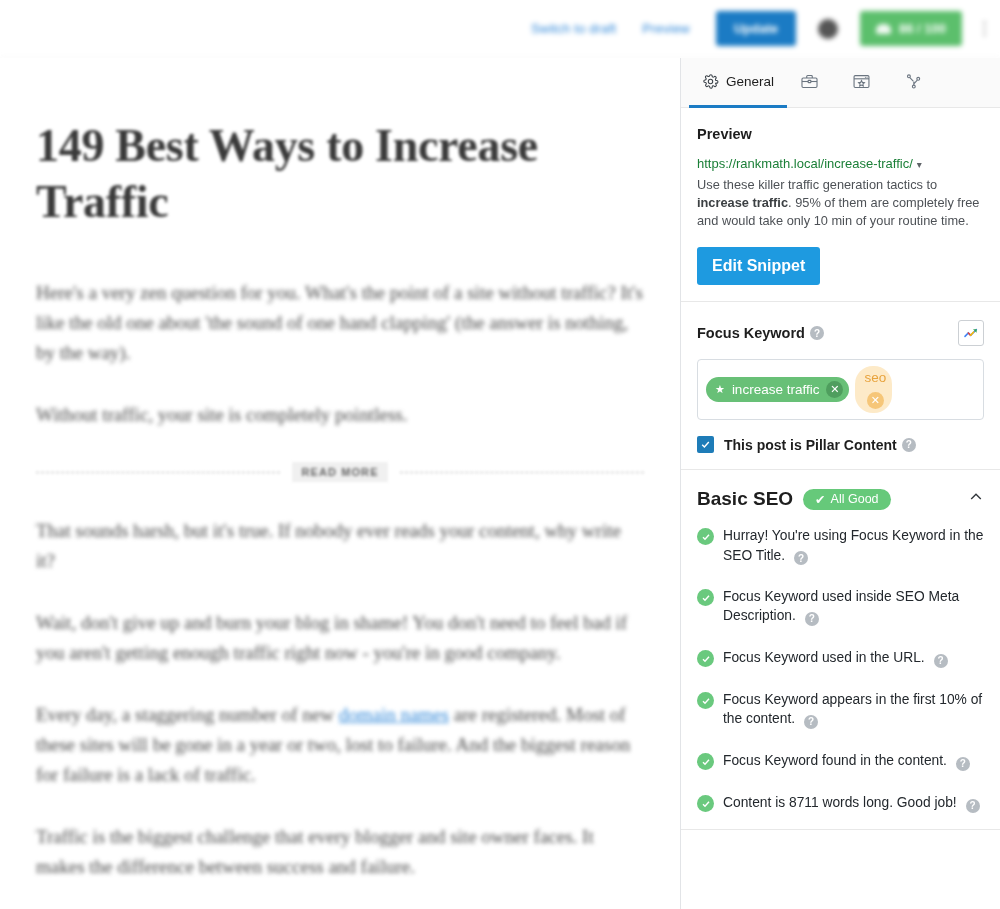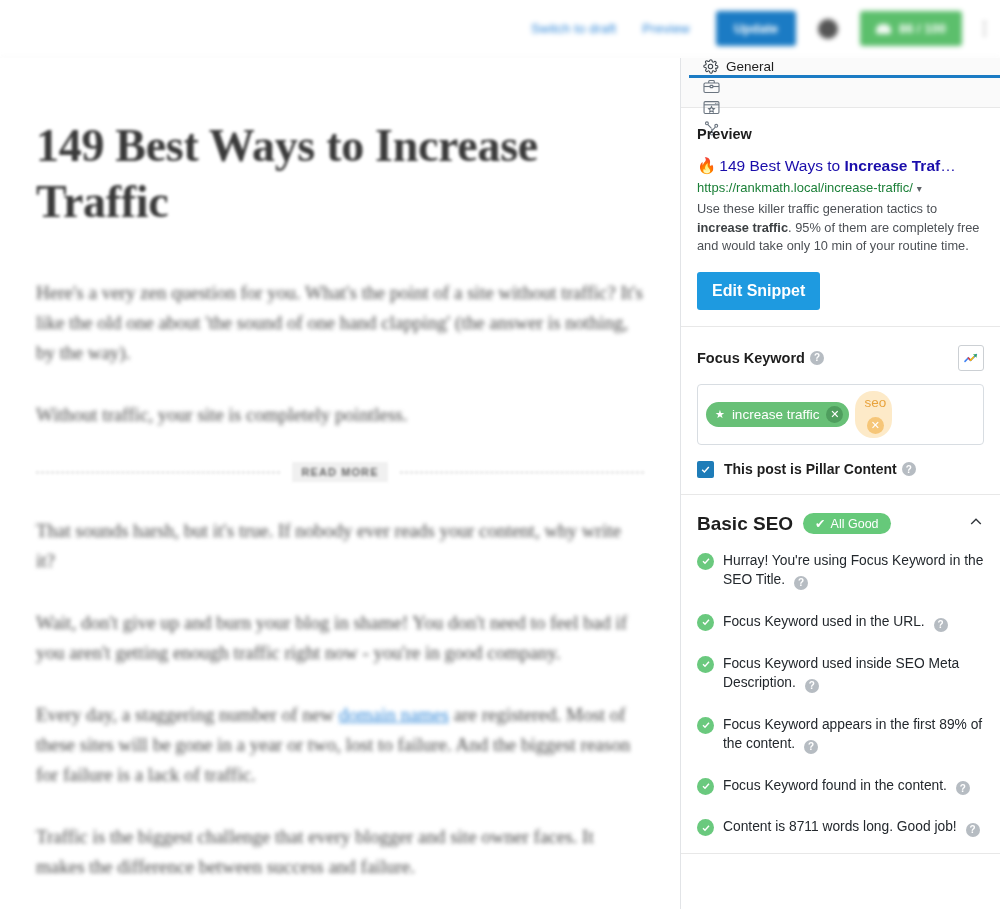--- a/index.html
+++ b/index.html
@@ -99,21 +99,20 @@
   }
   #sb-close {
     width: 26px; height: 26px; display: flex; align-items: center;
     justify-content: center; color: #1e1e1e; flex: 0 0 auto;
   }
 
   #sb-tabs {
     height: 50px; display: flex; align-items: stretch;
     border-bottom: 1px solid #e8e8e8; background: #fafafa;
     padding-left: 8px;
-    flex-direction: column;
   }
   .sb-tab {
     display: flex; align-items: center; gap: 7px;
     padding: 0 13px; color: #5a6570; font-size: 13.5px;
     border-bottom: 3px solid transparent; margin-bottom: -1px;
   }
   .sb-tab.active { color: #1e1e1e; border-bottom-color: #1b7bc4; }
   .sb-tab svg { display: block; }
 
   .sb-section { padding: 18px 16px 16px 16px; border-bottom: 1px solid #e8e8e8; }
@@ -280,21 +279,20 @@
             <circle cx="12.4" cy="18.4" r="1.8"></circle>
             <path d="M7.4 7l4.3 4.6M16.8 10.2l-4.1 4.4M12.4 11.9v4.7"></path>
           </svg>
       </span>
       <span></span>
     </div>
   </div>
 
   <div class="sb-section">
     <div class="sb-h">Preview</div>
-    <div id="gp-title"><span id="gp-fire">🔥</span><span>149 Best Ways to </span><b>Increase Traf</b><span>…</span></div>
     <div id="gp-url"><span>https://rankmath.local/</span><b>increase-traffic/</b><span class="caret">▾</span></div>
     <div id="gp-desc"><span>Use these killer traffic generation tactics to </span><b>increase traffic</b><span>. 95% of them are completely free and would take only 10 min of your routine time.</span></div>
     <div id="edit-snippet-btn">Edit Snippet</div>
   </div>
 
   <div class="sb-section">
     <div id="fk-head">
       <span id="fk-label">Focus Keyword</span>
       <span class="help-ico">?</span>
       <span id="trends-btn">
@@ -349,37 +347,37 @@
             </svg>
           </span>
         <span class="bs-txt"><span>Hurray! You're using Focus Keyword in the SEO Title.</span> <span class="help-ico">?</span></span>
       </div>
       <div class="bs-item">
         <span class="bs-ok">
             <svg width="10" height="10" viewBox="0 0 20 20" fill="none" stroke="#fff" stroke-width="2.8" aria-hidden="true">
               <path d="M4 10.5l4 4 8-9"></path>
             </svg>
           </span>
+        <span class="bs-txt"><span>Focus Keyword used inside SEO Meta Description.</span> <span class="help-ico">?</span></span>
+      </div>
+      <div class="bs-item">
+        <span class="bs-ok">
+            <svg width="10" height="10" viewBox="0 0 20 20" fill="none" stroke="#fff" stroke-width="2.8" aria-hidden="true">
+              <path d="M4 10.5l4 4 8-9"></path>
+            </svg>
+          </span>
         <span class="bs-txt"><span>Focus Keyword used in the URL.</span> <span class="help-ico">?</span></span>
       </div>
       <div class="bs-item">
         <span class="bs-ok">
             <svg width="10" height="10" viewBox="0 0 20 20" fill="none" stroke="#fff" stroke-width="2.8" aria-hidden="true">
               <path d="M4 10.5l4 4 8-9"></path>
             </svg>
           </span>
-        <span class="bs-txt"><span>Focus Keyword used inside SEO Meta Description.</span> <span class="help-ico">?</span></span>
-      </div>
-      <div class="bs-item">
-        <span class="bs-ok">
-            <svg width="10" height="10" viewBox="0 0 20 20" fill="none" stroke="#fff" stroke-width="2.8" aria-hidden="true">
-              <path d="M4 10.5l4 4 8-9"></path>
-            </svg>
-          </span>
-        <span class="bs-txt"><span>Focus Keyword appears in the first 89% of the content.</span> <span class="help-ico">?</span></span>
+        <span class="bs-txt"><span>Focus Keyword appears in the first 10% of the content.</span> <span class="help-ico">?</span></span>
       </div>
       <div class="bs-item">
         <span class="bs-ok">
             <svg width="10" height="10" viewBox="0 0 20 20" fill="none" stroke="#fff" stroke-width="2.8" aria-hidden="true">
               <path d="M4 10.5l4 4 8-9"></path>
             </svg>
           </span>
         <span class="bs-txt"><span>Focus Keyword found in the content.</span> <span class="help-ico">?</span></span>
       </div>
       <div class="bs-item">

